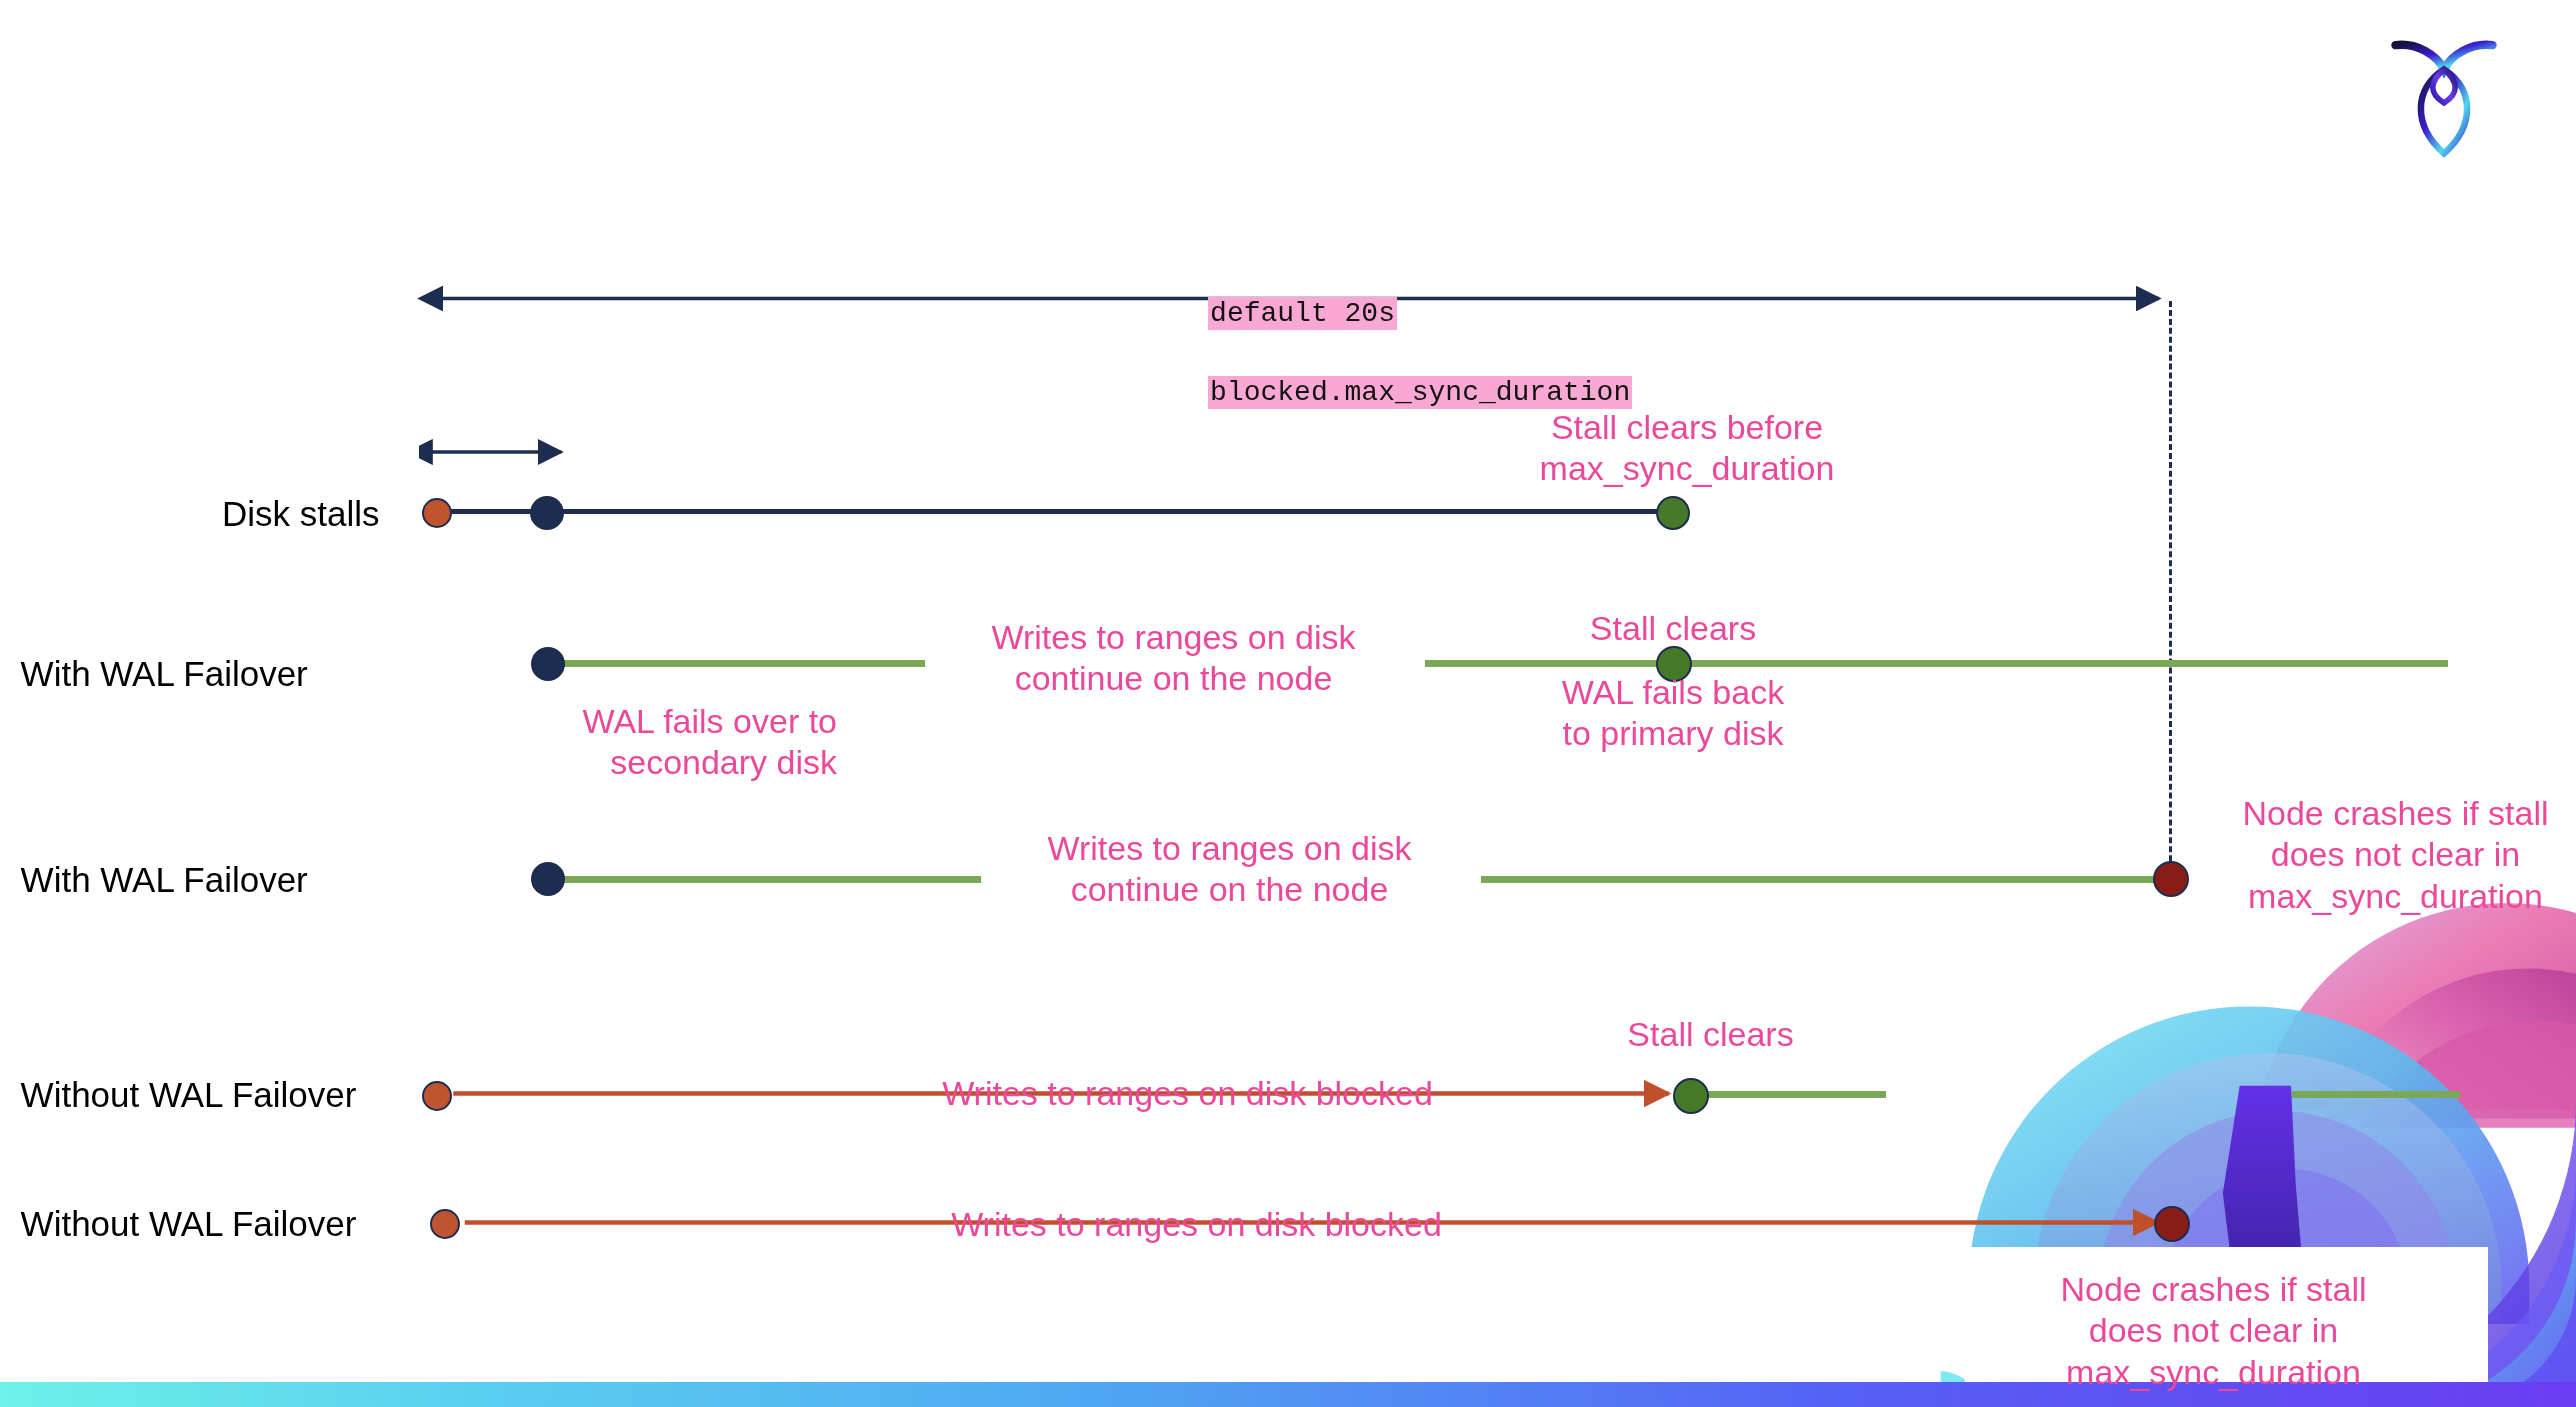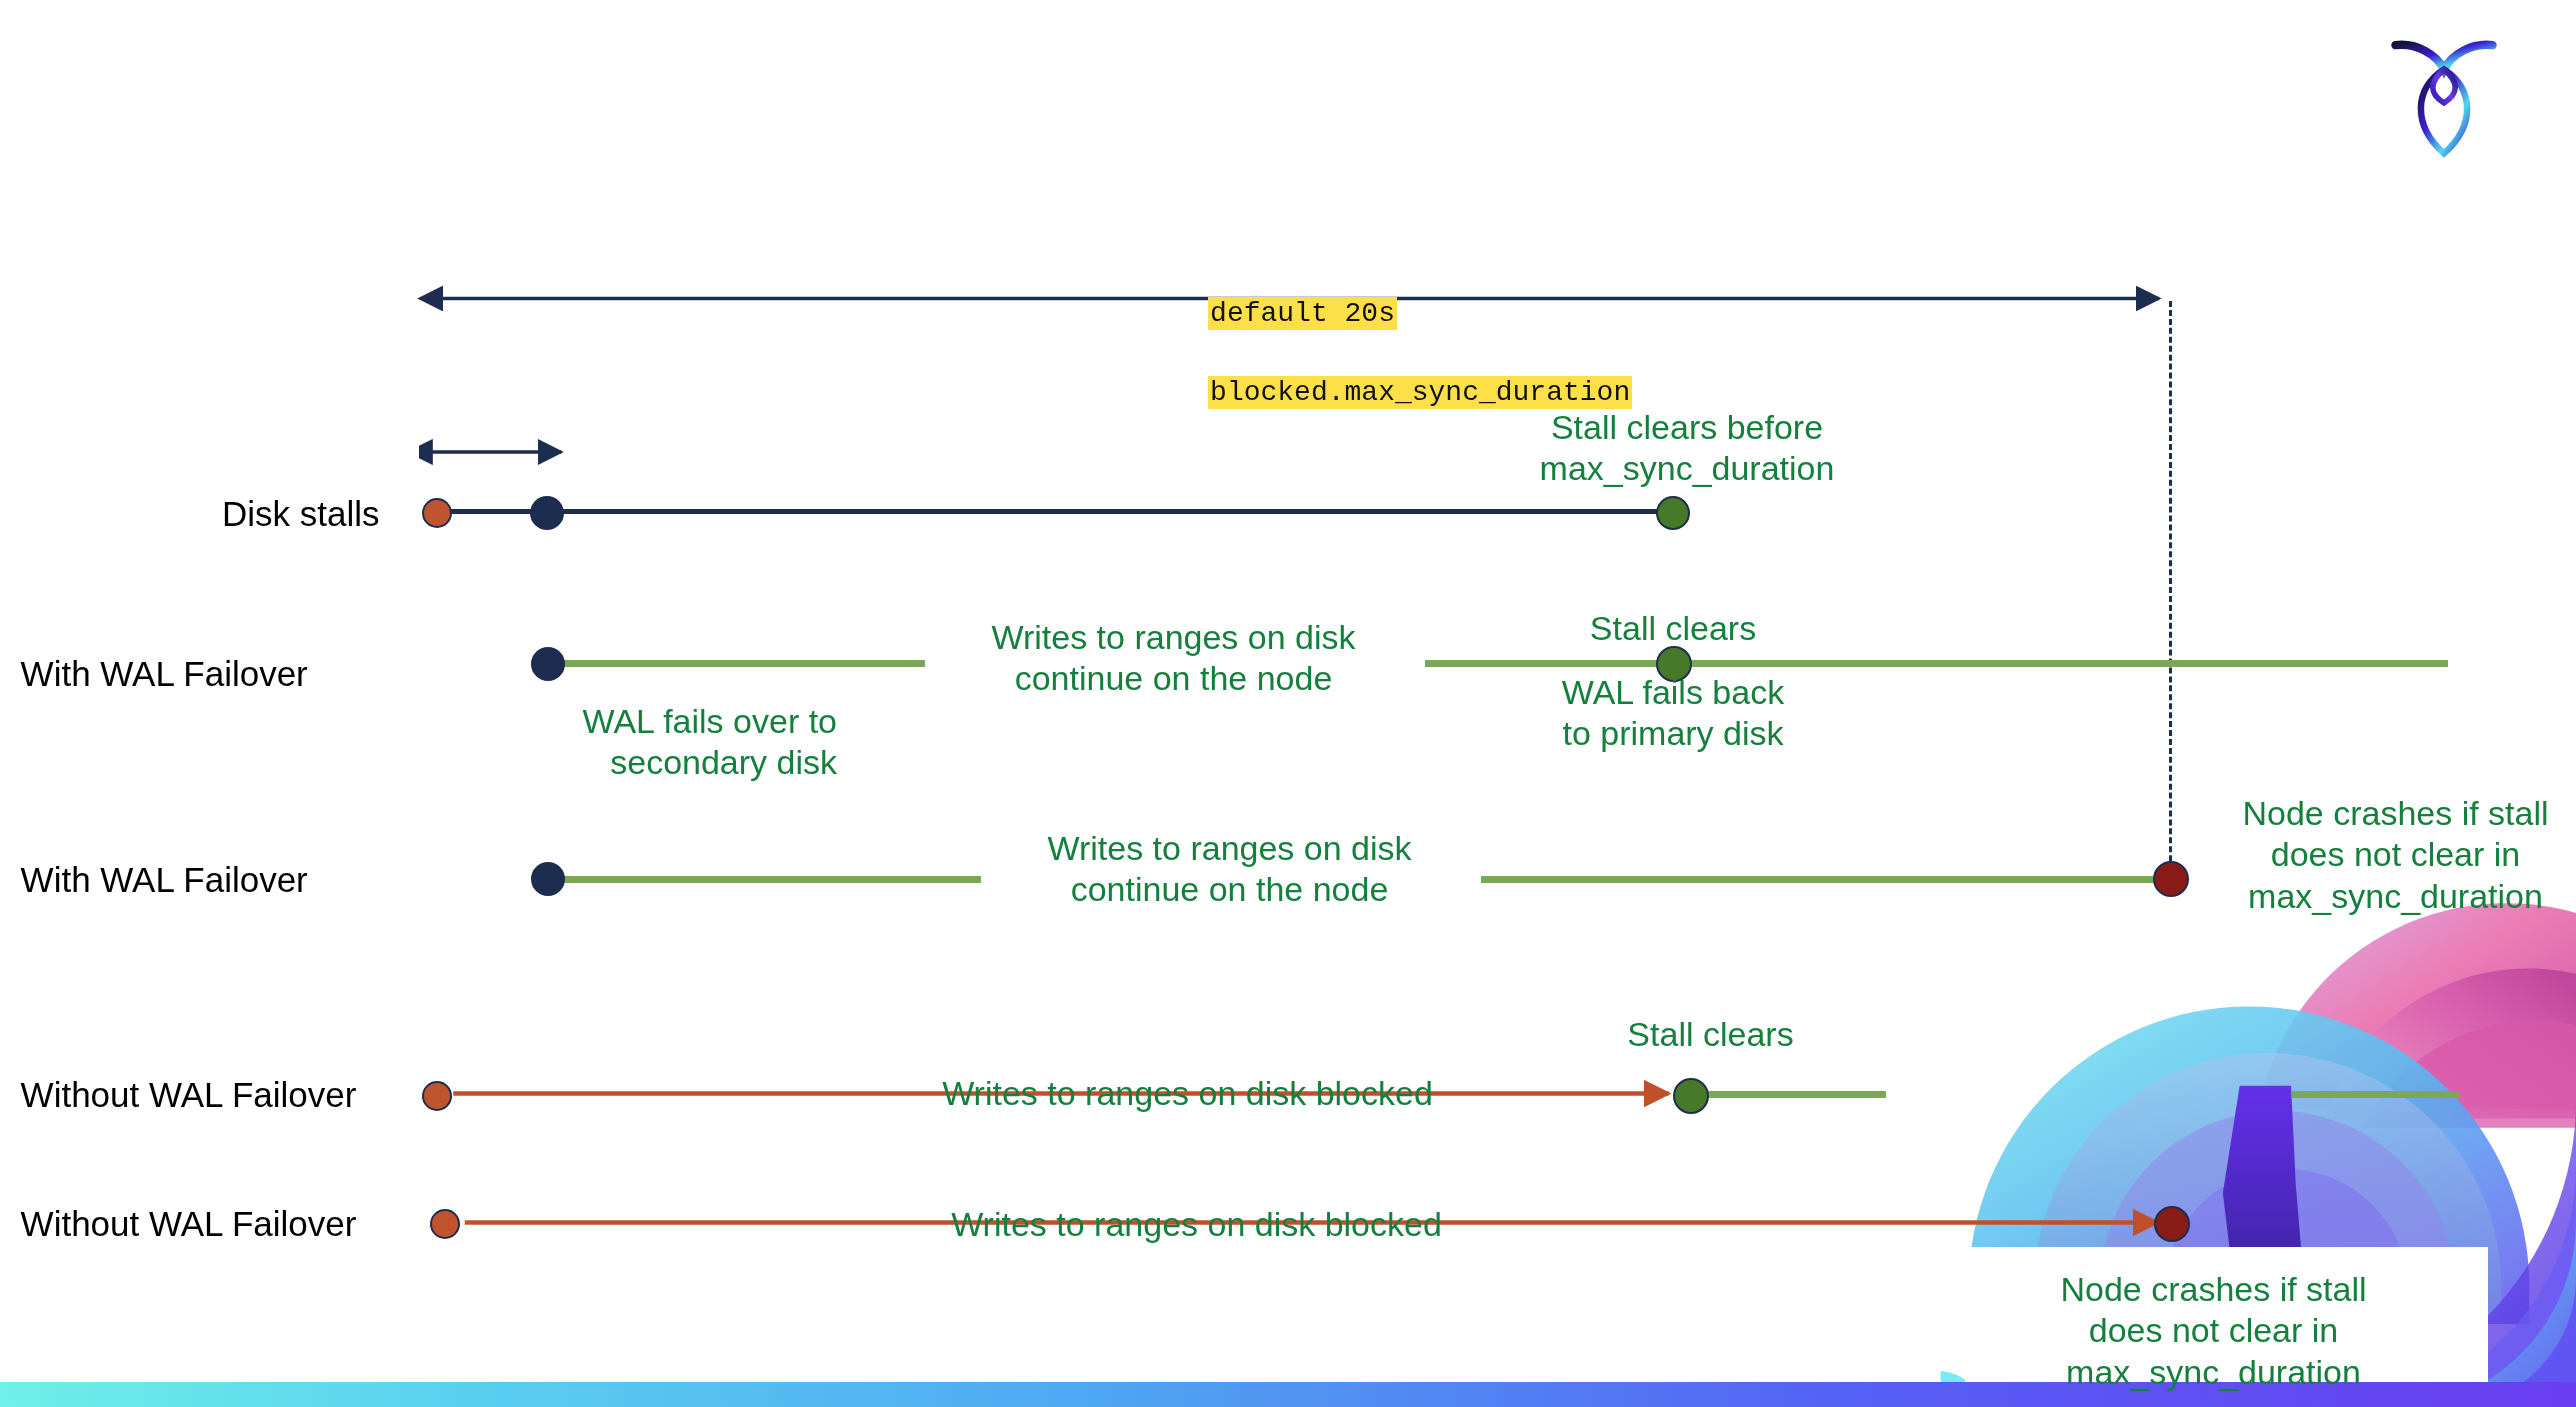--- a/index.html
+++ b/index.html
@@ -30,25 +30,25 @@
     position:absolute;left:0;bottom:0;width:2576px;height:26px;
     background:linear-gradient(90deg,#6ff0e8 0%,#5ad0f0 18%,#4fa8f2 42%,#5560f5 72%,#6a3df0 100%);
   }
 
   
   .code{
     position:absolute;
     font-family:"Liberation Mono","DejaVu Sans Mono",monospace;
     font-size:28px;color:#111;line-height:1.42;white-space:pre;
   }
-  .code span{background:#fde047;padding:0.9px 1.9px;}
+  .code span{background:#f9a8d4;padding:0.9px 1.9px;}
 
   
   .lbl{
-    position:absolute;color:#15803d;font-size:34px;line-height:1.22;
+    position:absolute;color:#ec4899;font-size:34px;line-height:1.22;
     white-space:pre-line;
   }
   .lbl.c{text-align:center;}
   .lbl.l{text-align:center;}
   .row-label{position:absolute;font-size:35px;color:#000;white-space:nowrap;}
 
   
   .line{position:absolute;height:4.7px;border-radius:0;}
   .line.navy{background:#1d2d4f;}
   .line.green{background:#7aa857;height:6.5px;}

